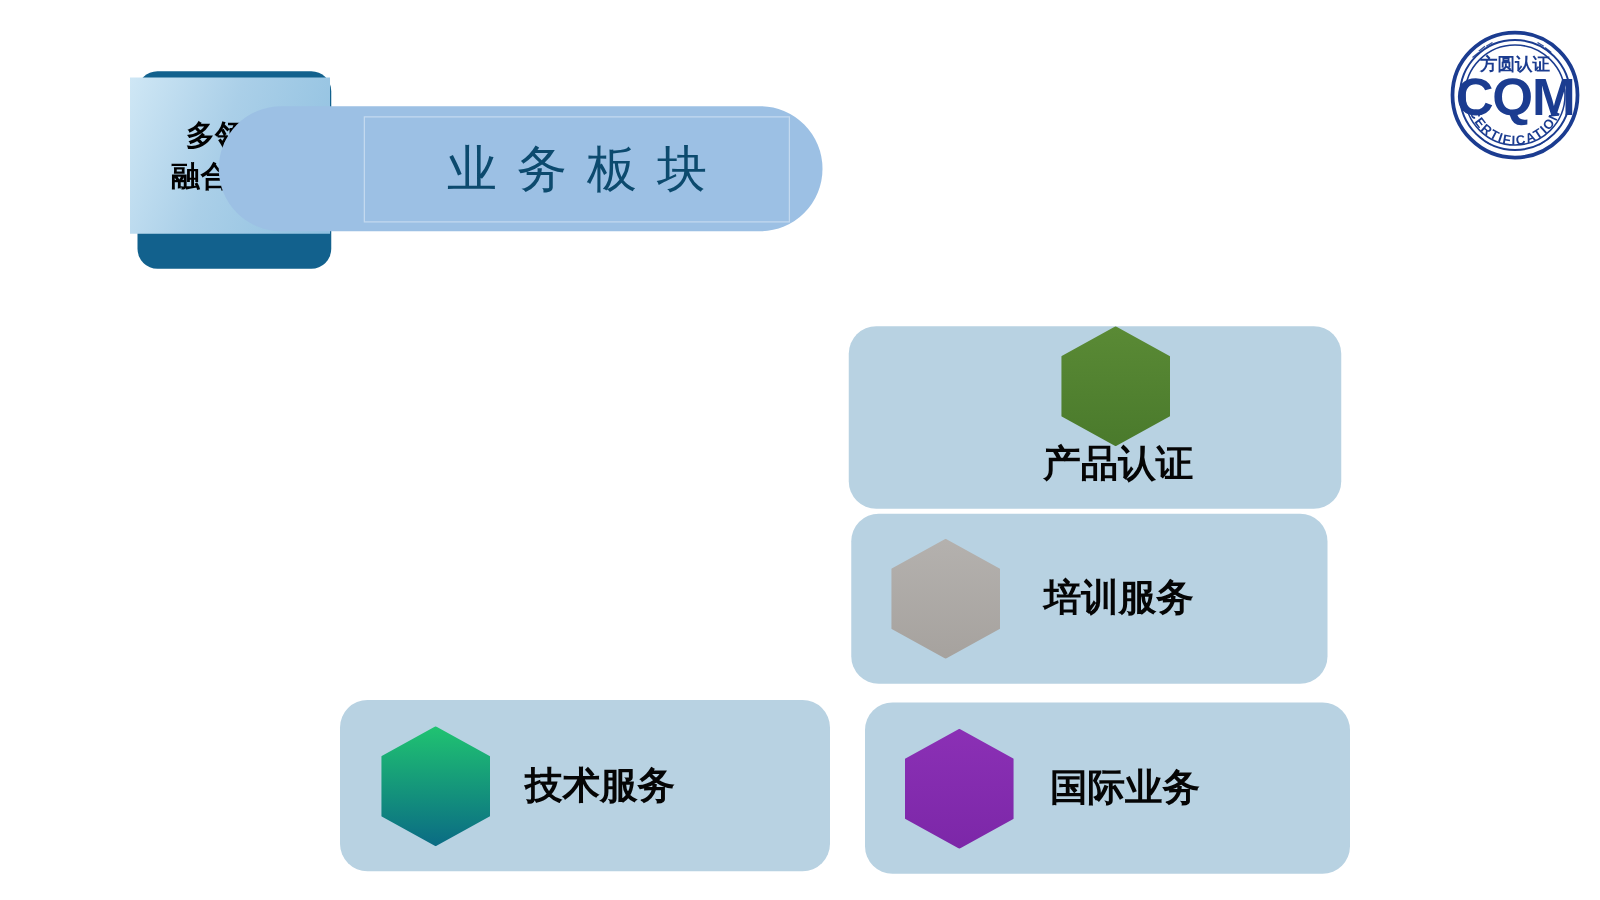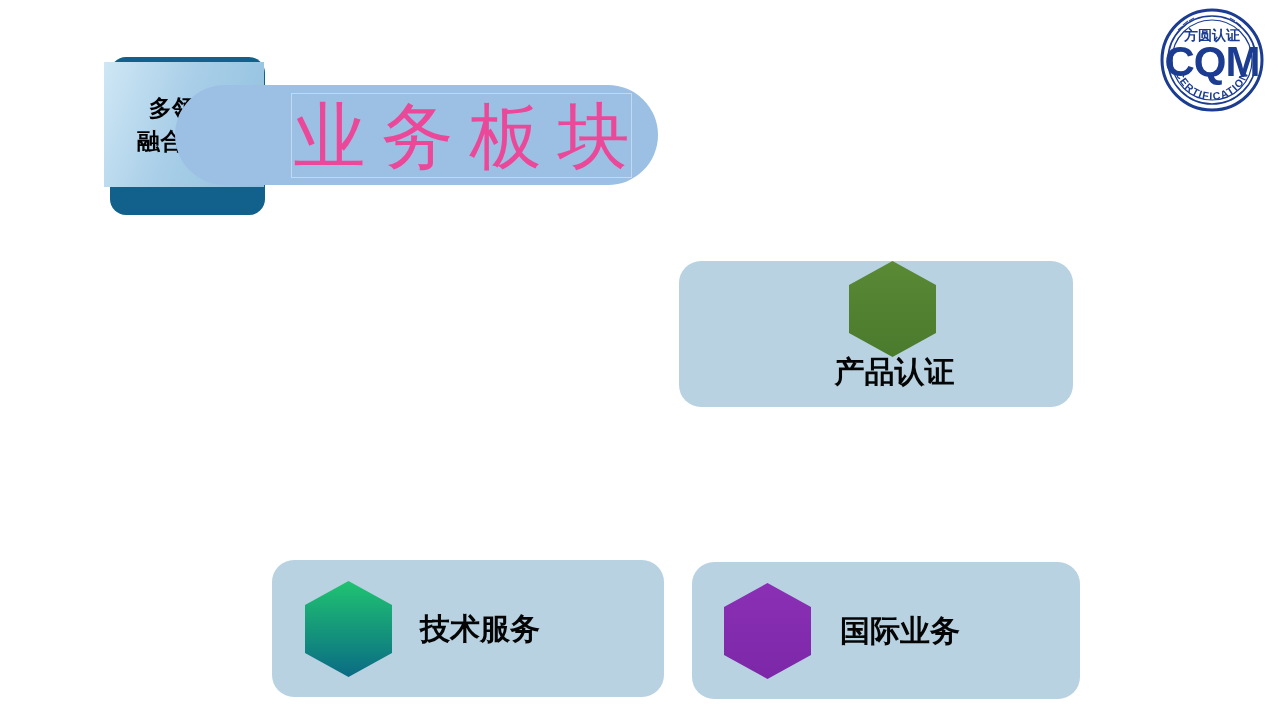--- a/index.html
+++ b/index.html
@@ -74,34 +74,34 @@
     top: 93px;
     width: 341px;
     height: 85px;
     border: 1px solid #c3d9ef;
     box-sizing: border-box;
     display: flex;
     align-items: center;
     justify-content: center;
   }
   .title-text {
-    font-size: 72px;
-    color: #ec4899;
+    font-size: 40px;
+    color: #0c4a6e;
     letter-spacing: 16px;
     text-indent: 16px;
     line-height: 1;
     white-space: nowrap;
     font-weight: 400;
   }
 
   
   #logo-area {
     position: absolute;
     right: 8px;
-    top: 4px;
+    top: 20px;
     width: 120px;
     height: 112px;
   }
 
   
   #cards-area {
     position: absolute;
     left: 0;
     top: 0;
     width: 1280px;
@@ -185,20 +185,34 @@
             <linearGradient id="hg1" x1="0" y1="0" x2="0" y2="1">
               <stop offset="0%" stop-color="#5a8a35"></stop>
               <stop offset="100%" stop-color="#4a7a2c"></stop>
             </linearGradient>
           </defs>
           <polygon points="43.5,0 87,24 87,72 43.5,96 0,72 0,24" fill="url(#hg1)"></polygon>
         </svg>
       </div>
       <div class="card-label" style="margin-left: 37px;">产品认证</div>
     </div>
+    <div class="card" style="left: 681px; top: 411px; width: 381px; height: 136px;">
+      <div class="hex" style="margin-left: 32px;">
+        <svg width="87" height="96" viewBox="0 0 87 96">
+          <defs>
+            <linearGradient id="hg3" x1="0" y1="0" x2="0" y2="1">
+              <stop offset="0%" stop-color="#b4b1ae"></stop>
+              <stop offset="100%" stop-color="#a6a29e"></stop>
+            </linearGradient>
+          </defs>
+          <polygon points="43.5,0 87,24 87,72 43.5,96 0,72 0,24" fill="url(#hg3)"></polygon>
+        </svg>
+      </div>
+      <div class="card-label" style="margin-left: 35px;">培训服务</div>
+    </div>
     <div class="card" style="left: 272px; top: 560px; width: 392px; height: 137px;">
       <div class="hex" style="margin-left: 33px;">
         <svg width="87" height="96" viewBox="0 0 87 96">
           <defs>
             <linearGradient id="hg4" x1="0" y1="0" x2="0" y2="1">
               <stop offset="0%" stop-color="#20c371"></stop>
               <stop offset="100%" stop-color="#0a6b84"></stop>
             </linearGradient>
           </defs>
           <polygon points="43.5,0 87,24 87,72 43.5,96 0,72 0,24" fill="url(#hg4)"></polygon>

